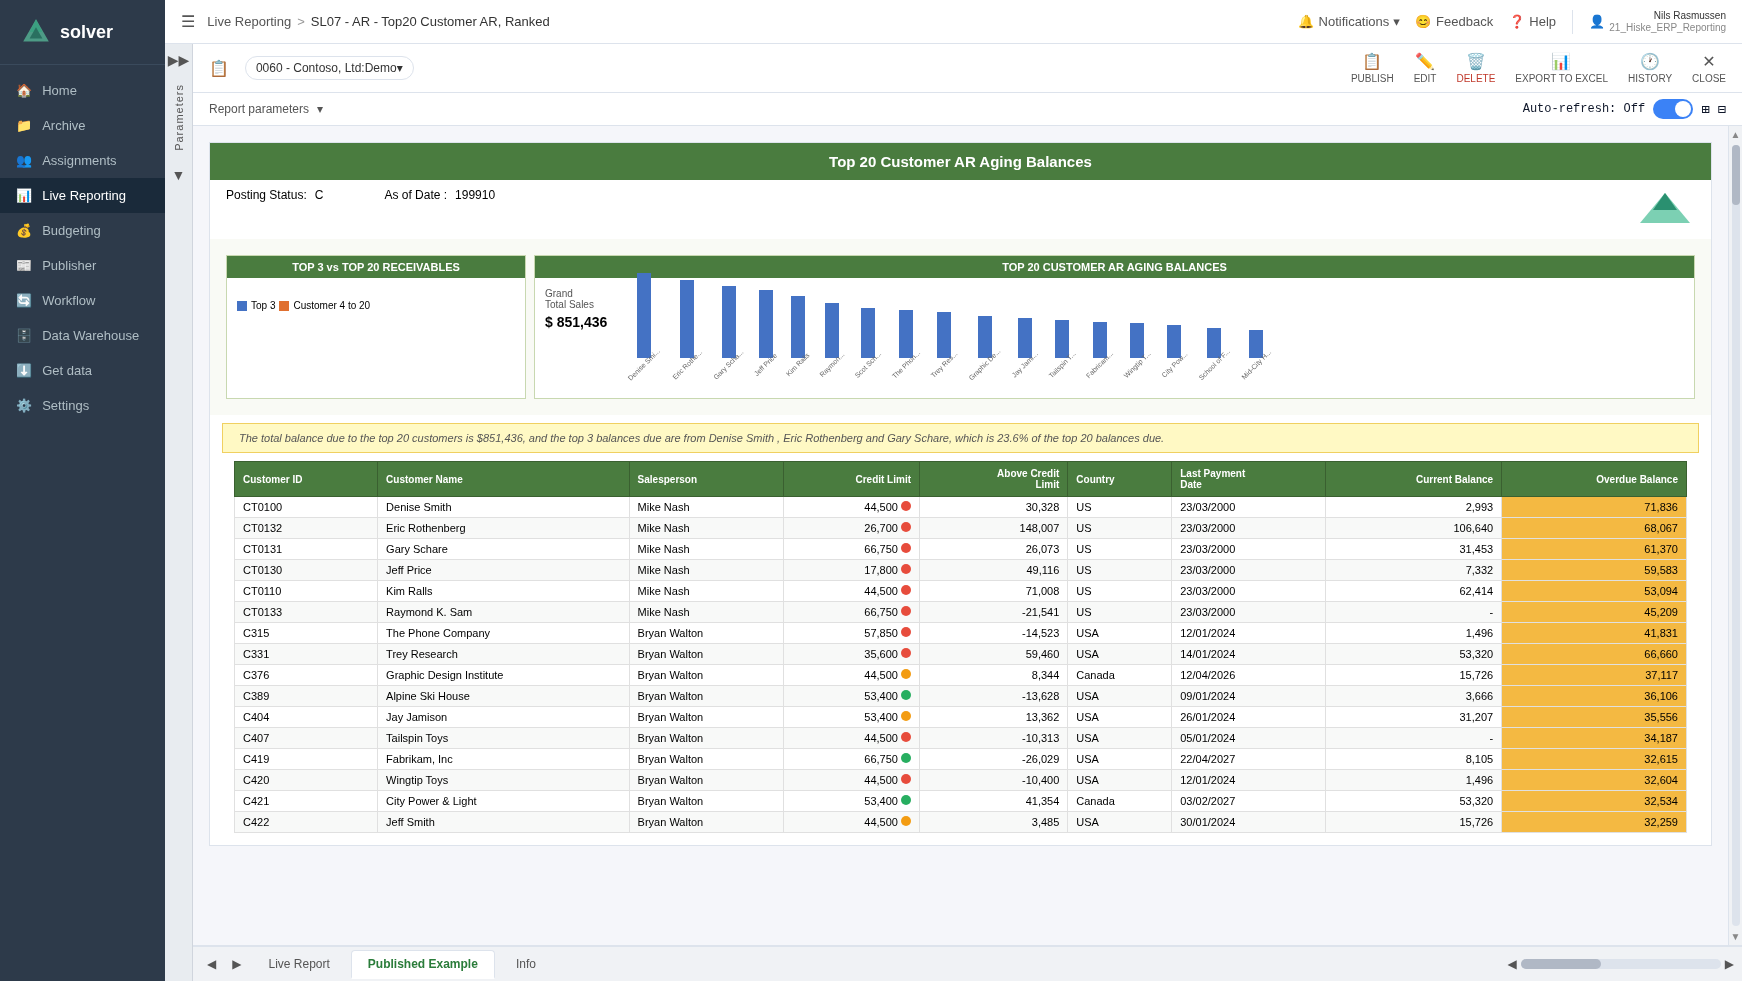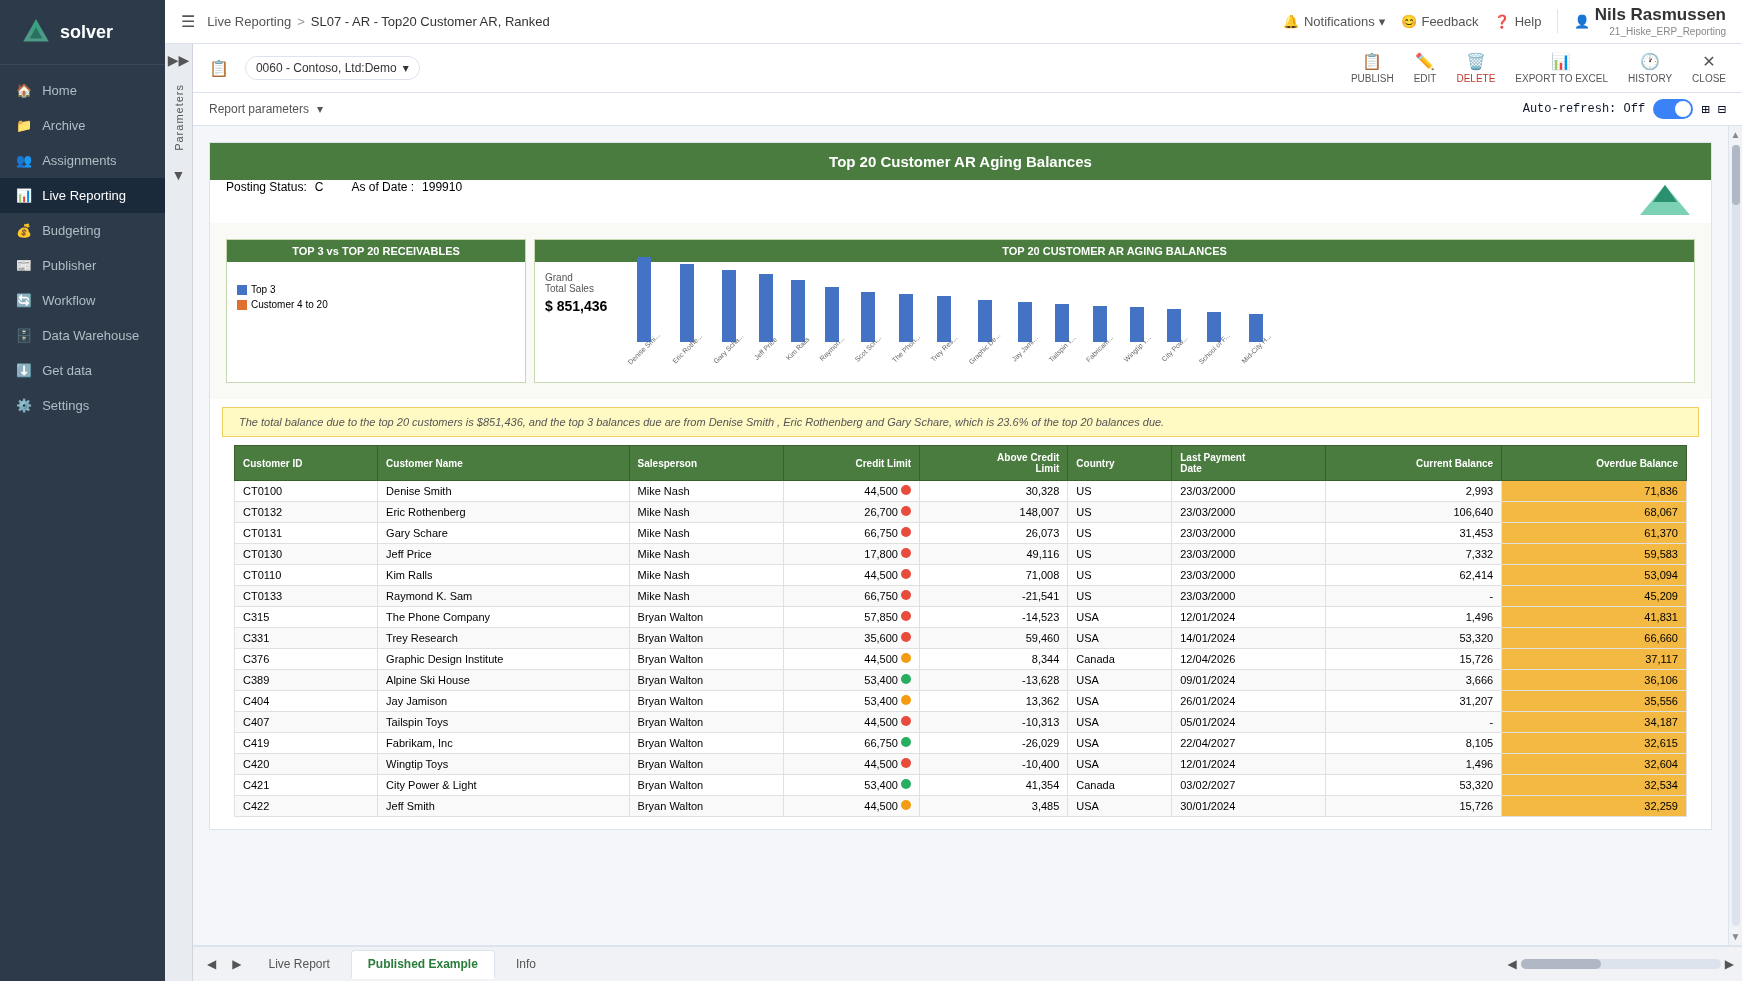--- a/index.html
+++ b/index.html
@@ -45,21 +45,21 @@
       flex-shrink: 0;
     }
     .topbar-menu-icon { color: #555; font-size: 16px; cursor: pointer; }
     .breadcrumb { display: flex; align-items: center; gap: 6px; color: #555; font-size: 13px; flex: 1; }
     .breadcrumb .sep { color: #999; }
     .breadcrumb .current { color: #333; font-weight: 500; }
     .topbar-actions { display: flex; align-items: center; gap: 16px; color: #555; font-size: 13px; }
     .topbar-actions .action-item { display: flex; align-items: center; gap: 4px; cursor: pointer; }
     .topbar-divider { width: 1px; height: 24px; background: #dde3ec; }
     .user-info { display: flex; flex-direction: column; align-items: flex-end; line-height: 1.2; }
-    .user-name { font-weight: 700; color: #333; font-size: 17px; }
+    .user-name { font-weight: 400; color: #333; font-size: 10px; }
     .user-sub { color: #888; font-size: 10px; text-align: center; }
 
     
     .content-area { flex: 1; display: flex; overflow: hidden; }
 
     
     .params-panel {
       width: 28px; background: #e8ecf0; border-right: 1px solid #d0d5dd;
       display: flex; flex-direction: column; align-items: center; padding: 8px 0; gap: 8px;
       flex-shrink: 0;
@@ -74,21 +74,21 @@
     
     .report-area { flex: 1; display: flex; flex-direction: column; overflow: hidden; background: #f5f6fa; }
 
     
     .report-toolbar {
       background: white; border-bottom: 1px solid #dde3ec;
       display: flex; align-items: center; padding: 8px 16px; gap: 16px;
       flex-shrink: 0;
     }
     .company-selector {
-      display: flex; align-items: center; gap: 6px;
+      display: flex; align-items: center; 
       border: 1px solid #dde3ec; border-radius: 12px; padding: 4px 10px;
       cursor: pointer; color: #333; font-size: 12px; background: white;
     }
     .spacer { flex: 1; }
     .toolbar-actions { display: flex; align-items: center; gap: 20px; }
     .toolbar-btn {
       display: flex; flex-direction: column; align-items: center; gap: 2px;
       cursor: pointer; color: #555; font-size: 10px;
     }
     .toolbar-btn .btn-icon { font-size: 16px; }
@@ -108,21 +108,21 @@
     .report-content { flex: 1; overflow-y: auto; padding: 16px; }
 
     
     .report-frame { background: white; border: 1px solid #dde3ec; }
 
     
     .rpt-header {
       background: #4a7c3f; color: white;
       text-align: center; padding: 10px; font-size: 15px; font-weight: bold;
     }
-    .rpt-meta { padding: 0 16px; background: white; font-size: 12px; display: flex; gap: 28px; }
+    .rpt-meta { padding: 8px 16px; background: white; font-size: 12px; display: flex; gap: 61px; }
     .rpt-meta-item { display: flex; gap: 8px; }
     .rpt-logo { margin-left: auto; }
 
     
     .charts-section { display: flex; gap: 0; padding: 12px; background: #f9faf5; }
 
     .chart-box {
       flex: 1; background: white; border: 1px solid #c8d8b0; margin: 4px;
     }
     .chart-title {
@@ -130,21 +130,21 @@
       text-align: center; padding: 5px; font-size: 11px; font-weight: bold;
     }
     .chart-inner { padding: 10px; }
 
     
     .pie-section { display: flex; align-items: center; gap: 16px; }
     .pie-stats { font-size: 11px; }
     .pie-label { color: #555; margin-bottom: 2px; }
     .pie-value { font-weight: bold; font-size: 14px; color: #333; }
     .pie-pct { font-weight: bold; font-size: 14px; color: #333; margin-top: 8px; }
-    .pie-legend { display: flex; flex-direction: column; gap: 4px; margin-top: 12px; font-size: 10px; }
+    .pie-legend { display: flex; flex-direction: row; gap: 4px; margin-top: 12px; font-size: 10px; }
     .legend-item { display: flex; align-items: center; gap: 4px; }
     .legend-dot { width: 10px; height: 10px; flex-shrink: 0; }
 
     
     .bar-section { display: flex; gap: 8px; }
     .bar-stats { font-size: 11px; padding-right: 8px; }
     .bar-chart-area { flex: 1; display: flex; align-items: flex-end; gap: 3px; height: 100px; padding-bottom: 20px; position: relative; }
     .bar-col { display: flex; flex-direction: column; align-items: center; justify-content: flex-end; }
     .bar-item { background: #4472c4; width: 14px; }
     .bar-label { font-size: 7px; color: #666; transform: rotate(-45deg); margin-top: 3px; white-space: nowrap; }

